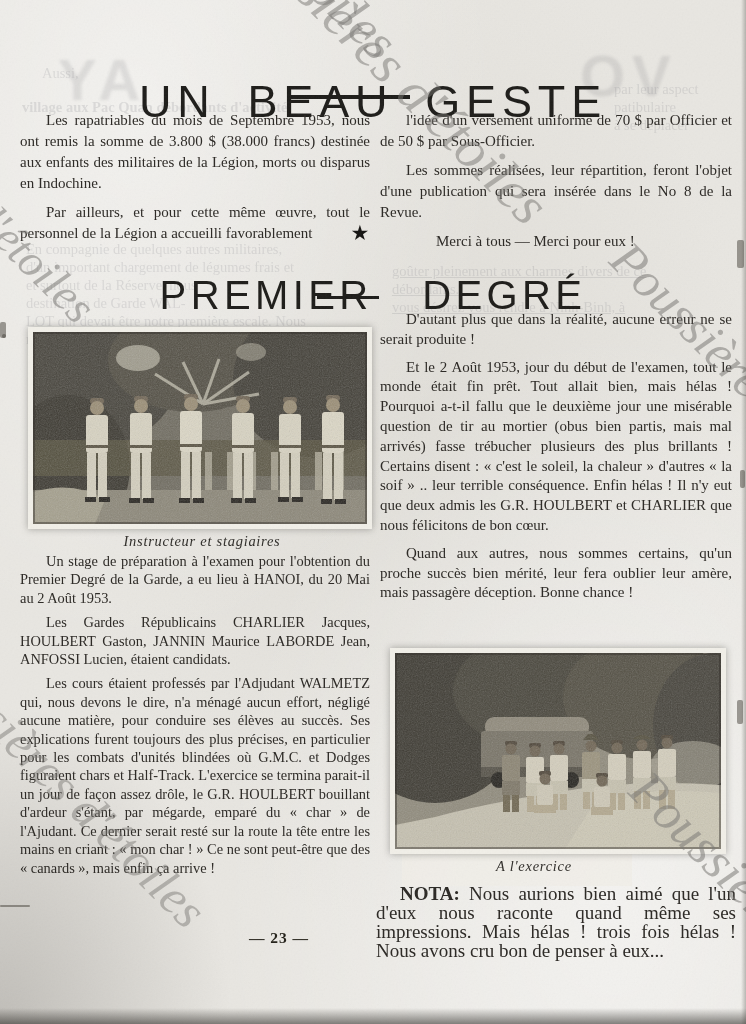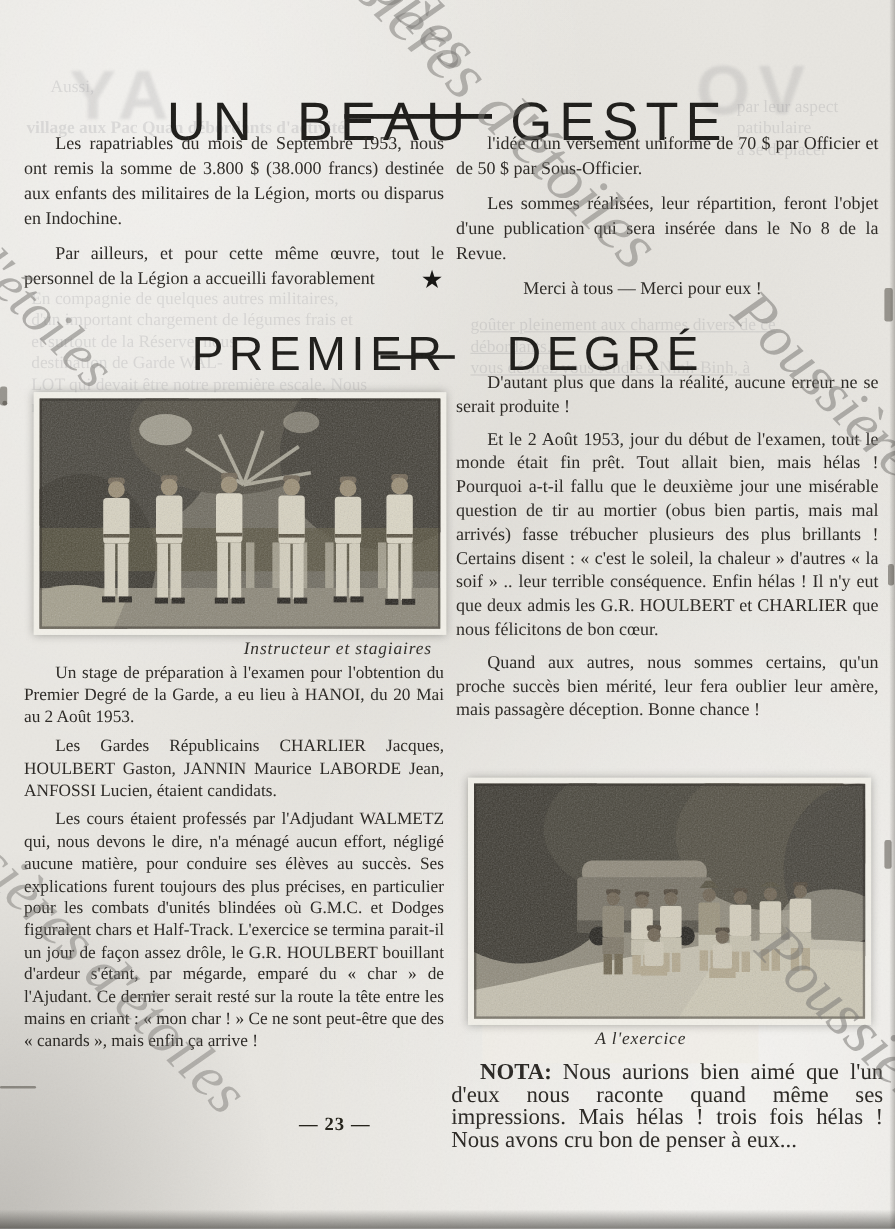--- a/index.html
+++ b/index.html
@@ -27,21 +27,21 @@
   #a1-right{left:380px;top:110px;width:352px;font-size:15px;line-height:21px;}
   #a1-right p.salute{text-indent:56px;}
   #a2-left{left:20px;top:552px;width:350px;font-size:14.4px;line-height:18.4px;}
   #a2-left p{margin-bottom:6px;}
   #a2-right{left:380px;top:310px;width:352px;font-size:15px;line-height:19.8px;}
   #star-sep{position:absolute;left:330px;top:221px;width:60px;text-align:center;font-size:21px;z-index:2;color:#141311;}
   .photo{position:absolute;z-index:2;border:5px solid #f1efe8;box-shadow:0 0 7px rgba(30,28,24,.35);line-height:0;}
   #photo1{left:28px;top:327px;}
   #photo2{left:390px;top:648px;}
   .caption{position:absolute;z-index:2;font-style:italic;font-size:14.5px;letter-spacing:.05em;text-align:center;color:#2f2d29;}
-  #caption1{left:10px;top:533px;width:350px;text-align:right;}
+  #caption1{left:27px;top:533px;width:350px;}
   #caption2{left:356px;top:858px;width:356px;}
   #cap2bg{position:absolute;left:402px;top:850px;width:230px;height:36px;background:#f0eee7;opacity:.8;z-index:1;}
   #nota{position:absolute;left:376px;top:884px;width:360px;z-index:2;font-size:19px;line-height:19px;text-align:justify;}
   #nota .ind{display:inline-block;width:24px;}
   #page-number{position:absolute;left:214px;top:929px;width:130px;text-align:center;z-index:2;font-weight:bold;font-size:15.5px;letter-spacing:.06em;color:#232119;}
   .wm{position:absolute;z-index:5;font-family:"Liberation Serif",serif;font-style:italic;white-space:nowrap;color:rgba(122,120,116,.55);transform:rotate(45deg);transform-origin:0 0;pointer-events:none;}
   #wm-a{left:-150px;top:40px;font-size:46px;}
   #wm-b{left:250px;top:-120px;font-size:56px;color:rgba(118,116,112,.50);}
   #wm-c{left:640px;top:230px;font-size:50px;}
   #wm-d{left:-60px;top:620px;font-size:50px;color:rgba(122,120,116,.48);}

